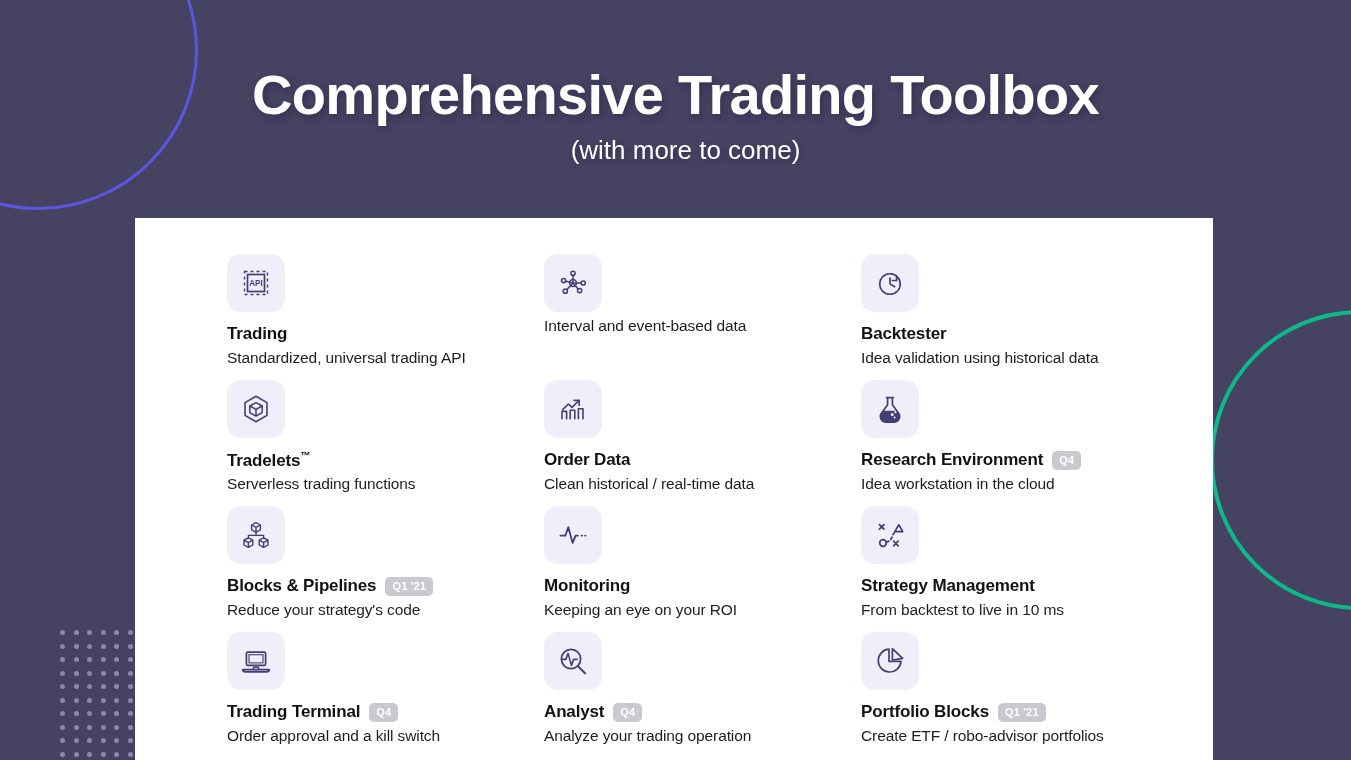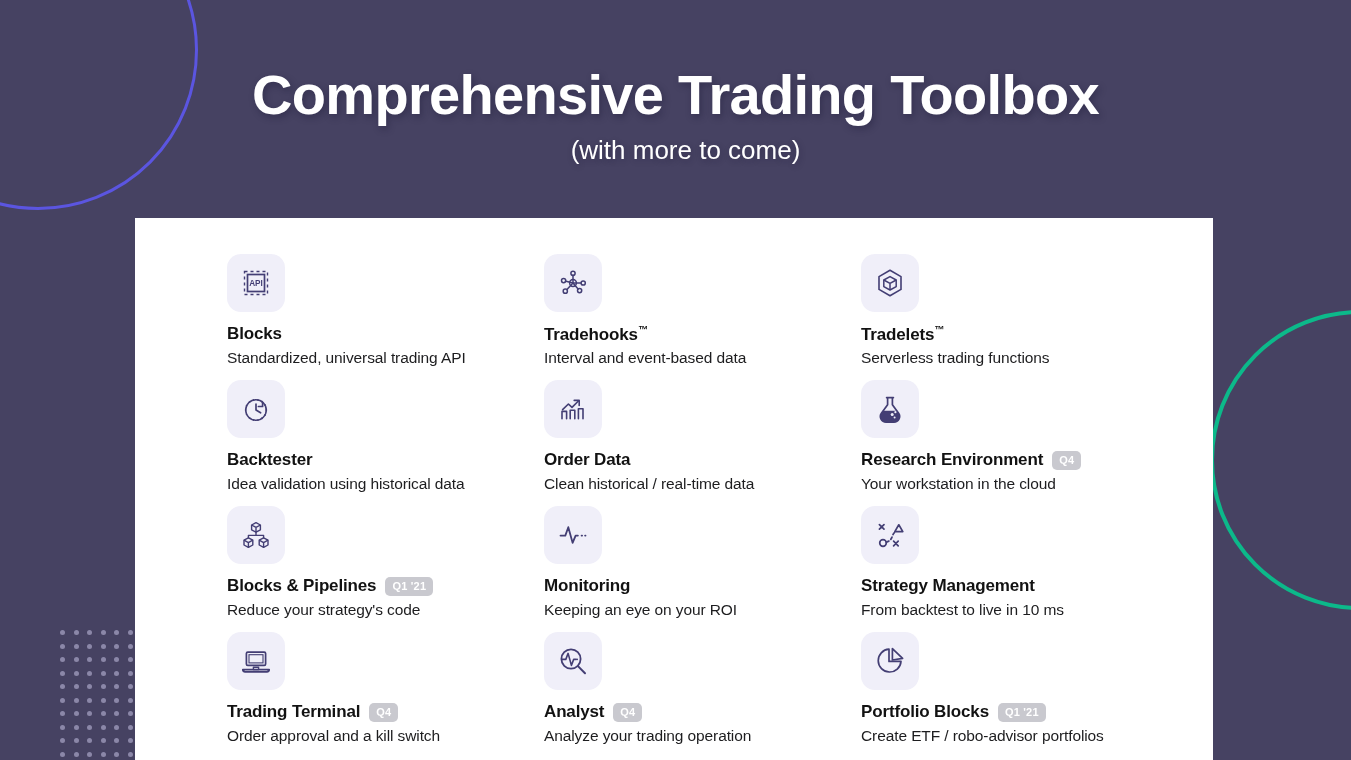--- a/index.html
+++ b/index.html
@@ -240,21 +240,21 @@
     <div id="grid">
         <div class="card">
           <div class="card-icon">
             <svg width="32" height="32" viewBox="0 0 32 32" fill="none">
               <rect x="4.5" y="4.5" width="23" height="23" stroke="#433e74" stroke-width="1.4" stroke-dasharray="3 3"></rect>
               <rect x="7.5" y="7.5" width="17" height="17" stroke="#433e74" stroke-width="1.7"></rect>
               <text x="16" y="19.3" text-anchor="middle" font-family="Liberation Sans, sans-serif" font-size="8.2" font-weight="bold" fill="#433e74">API</text>
             </svg>
           </div>
           <div class="card-title-row">
-            <div class="card-title">Blocks</div>
+            <div class="card-title">Trading</div>
           </div>
           <div class="card-desc">Standardized, universal trading API</div>
         </div>
         <div class="card">
           <div class="card-icon">
             <svg width="32" height="32" viewBox="0 0 32 32" fill="none">
               <g stroke="#433e74" stroke-width="1.5">
                 <line x1="16" y1="16" x2="16" y2="7.5"></line>
                 <line x1="16" y1="16" x2="25" y2="16"></line>
                 <line x1="16" y1="16" x2="8" y2="14"></line>
@@ -262,52 +262,49 @@
                 <line x1="16" y1="16" x2="21.5" y2="22.5"></line>
                 <circle cx="16" cy="16" r="3.4" fill="none"></circle>
                 <circle cx="16" cy="6.3" r="2.1"></circle>
                 <circle cx="26.2" cy="16" r="2.1"></circle>
                 <circle cx="6.6" cy="13.6" r="2.1"></circle>
                 <circle cx="8.3" cy="24.2" r="2.1"></circle>
                 <circle cx="22.6" cy="23.6" r="2.1"></circle>
               </g>
             </svg>
           </div>
-          <div class="card-title-row">
-            <div class="card-title">Tradehooks<sup>™</sup></div>
-          </div>
           <div class="card-desc">Interval and event-based data</div>
-        </div>
-        <div class="card">
-          <div class="card-icon">
-            <svg width="32" height="32" viewBox="0 0 32 32" fill="none">
-              <path d="M16 3.2 27 9.6v12.8L16 28.8 5 22.4V9.6Z" stroke="#433e74" stroke-width="1.6" stroke-linejoin="round"></path>
-              <path d="M16 9.6 22.2 13v6.6L16 23 9.8 19.6V13Z" stroke="#433e74" stroke-width="1.5" stroke-linejoin="round"></path>
-              <path d="M9.8 13 16 16.4 22.2 13M16 16.4V23" stroke="#433e74" stroke-width="1.5" stroke-linejoin="round"></path>
-            </svg>
-          </div>
-          <div class="card-title-row">
-            <div class="card-title">Tradelets<sup>™</sup></div>
-          </div>
-          <div class="card-desc">Serverless trading functions</div>
         </div>
         <div class="card">
           <div class="card-icon">
             <svg width="32" height="32" viewBox="0 0 32 32" fill="none">
               <circle cx="16" cy="17" r="10.3" stroke="#433e74" stroke-width="1.6" stroke-dasharray="1.3 3.2"></circle>
               <circle cx="16" cy="17" r="10.3" stroke="#433e74" stroke-width="1.6" fill="none" opacity="0.0"></circle>
               <path d="M16 17V11.2M16 17l4.6 2.8" stroke="#433e74" stroke-width="1.7" stroke-linecap="round"></path>
               <path d="M22.6 9.3v4.2h-4.2" stroke="#433e74" stroke-width="1.7" stroke-linecap="round" stroke-linejoin="round"></path>
               <circle cx="16" cy="17" r="10.3" stroke="#433e74" stroke-width="1.5" fill="none"></circle>
             </svg>
           </div>
           <div class="card-title-row">
             <div class="card-title">Backtester</div>
           </div>
           <div class="card-desc">Idea validation using historical data</div>
+        </div>
+        <div class="card">
+          <div class="card-icon">
+            <svg width="32" height="32" viewBox="0 0 32 32" fill="none">
+              <path d="M16 3.2 27 9.6v12.8L16 28.8 5 22.4V9.6Z" stroke="#433e74" stroke-width="1.6" stroke-linejoin="round"></path>
+              <path d="M16 9.6 22.2 13v6.6L16 23 9.8 19.6V13Z" stroke="#433e74" stroke-width="1.5" stroke-linejoin="round"></path>
+              <path d="M9.8 13 16 16.4 22.2 13M16 16.4V23" stroke="#433e74" stroke-width="1.5" stroke-linejoin="round"></path>
+            </svg>
+          </div>
+          <div class="card-title-row">
+            <div class="card-title">Tradelets<sup>™</sup></div>
+          </div>
+          <div class="card-desc">Serverless trading functions</div>
         </div>
         <div class="card">
           <div class="card-icon">
             <svg width="32" height="32" viewBox="0 0 32 32" fill="none">
               <g stroke="#433e74" stroke-width="1.6" stroke-linecap="round" stroke-linejoin="round">
                 <path d="M5 25.8v-7.4h4.6v7.4"></path>
                 <path d="M13.2 25.8v-8.6h4.6v8.6"></path>
                 <path d="M21.4 25.8v-10h4.6v10"></path>
                 <path d="M5.6 16.6 11.4 11l3.6 3.4 6.4-6.4"></path>
                 <path d="M17.2 7.4h5v5"></path>
@@ -326,21 +323,21 @@
               <path d="M9.2 17.8h13.6a5.6 5.6 0 0 1 1.8 2.5 5.6 5.6 0 0 1-4.6 8.8h-8a5.6 5.6 0 0 1-4.6-8.8 5.6 5.6 0 0 1 1.8-2.5Z" fill="#433e74"></path>
               <circle cx="18.2" cy="21.6" r="1.5" fill="#f0eff9"></circle>
               <circle cx="21.4" cy="19.2" r="1.1" fill="#f0eff9"></circle>
               <circle cx="20.6" cy="24.4" r="1" fill="#f0eff9"></circle>
             </svg>
           </div>
           <div class="card-title-row">
             <div class="card-title">Research Environment</div>
             <span class="badge">Q4</span>
           </div>
-          <div class="card-desc">Your workstation in the cloud</div>
+          <div class="card-desc">Idea workstation in the cloud</div>
         </div>
         <div class="card">
           <div class="card-icon">
             <svg width="32" height="32" viewBox="0 0 32 32" fill="none">
               <g stroke="#433e74" stroke-width="1.4" stroke-linejoin="round">
                 <path d="M16 3.6 20.4 6v4.8L16 13.2 11.6 10.8V6Z"></path>
                 <path d="M11.6 6 16 8.4 20.4 6M16 8.4v4.8"></path>
                 <path d="M8.4 18.8 12.8 21.2V26L8.4 28.4 4 26v-4.8Z"></path>
                 <path d="M4 21.2 8.4 23.6 12.8 21.2M8.4 23.6v4.8"></path>
                 <path d="M23.6 18.8 28 21.2V26l-4.4 2.4L19.2 26v-4.8Z"></path>

